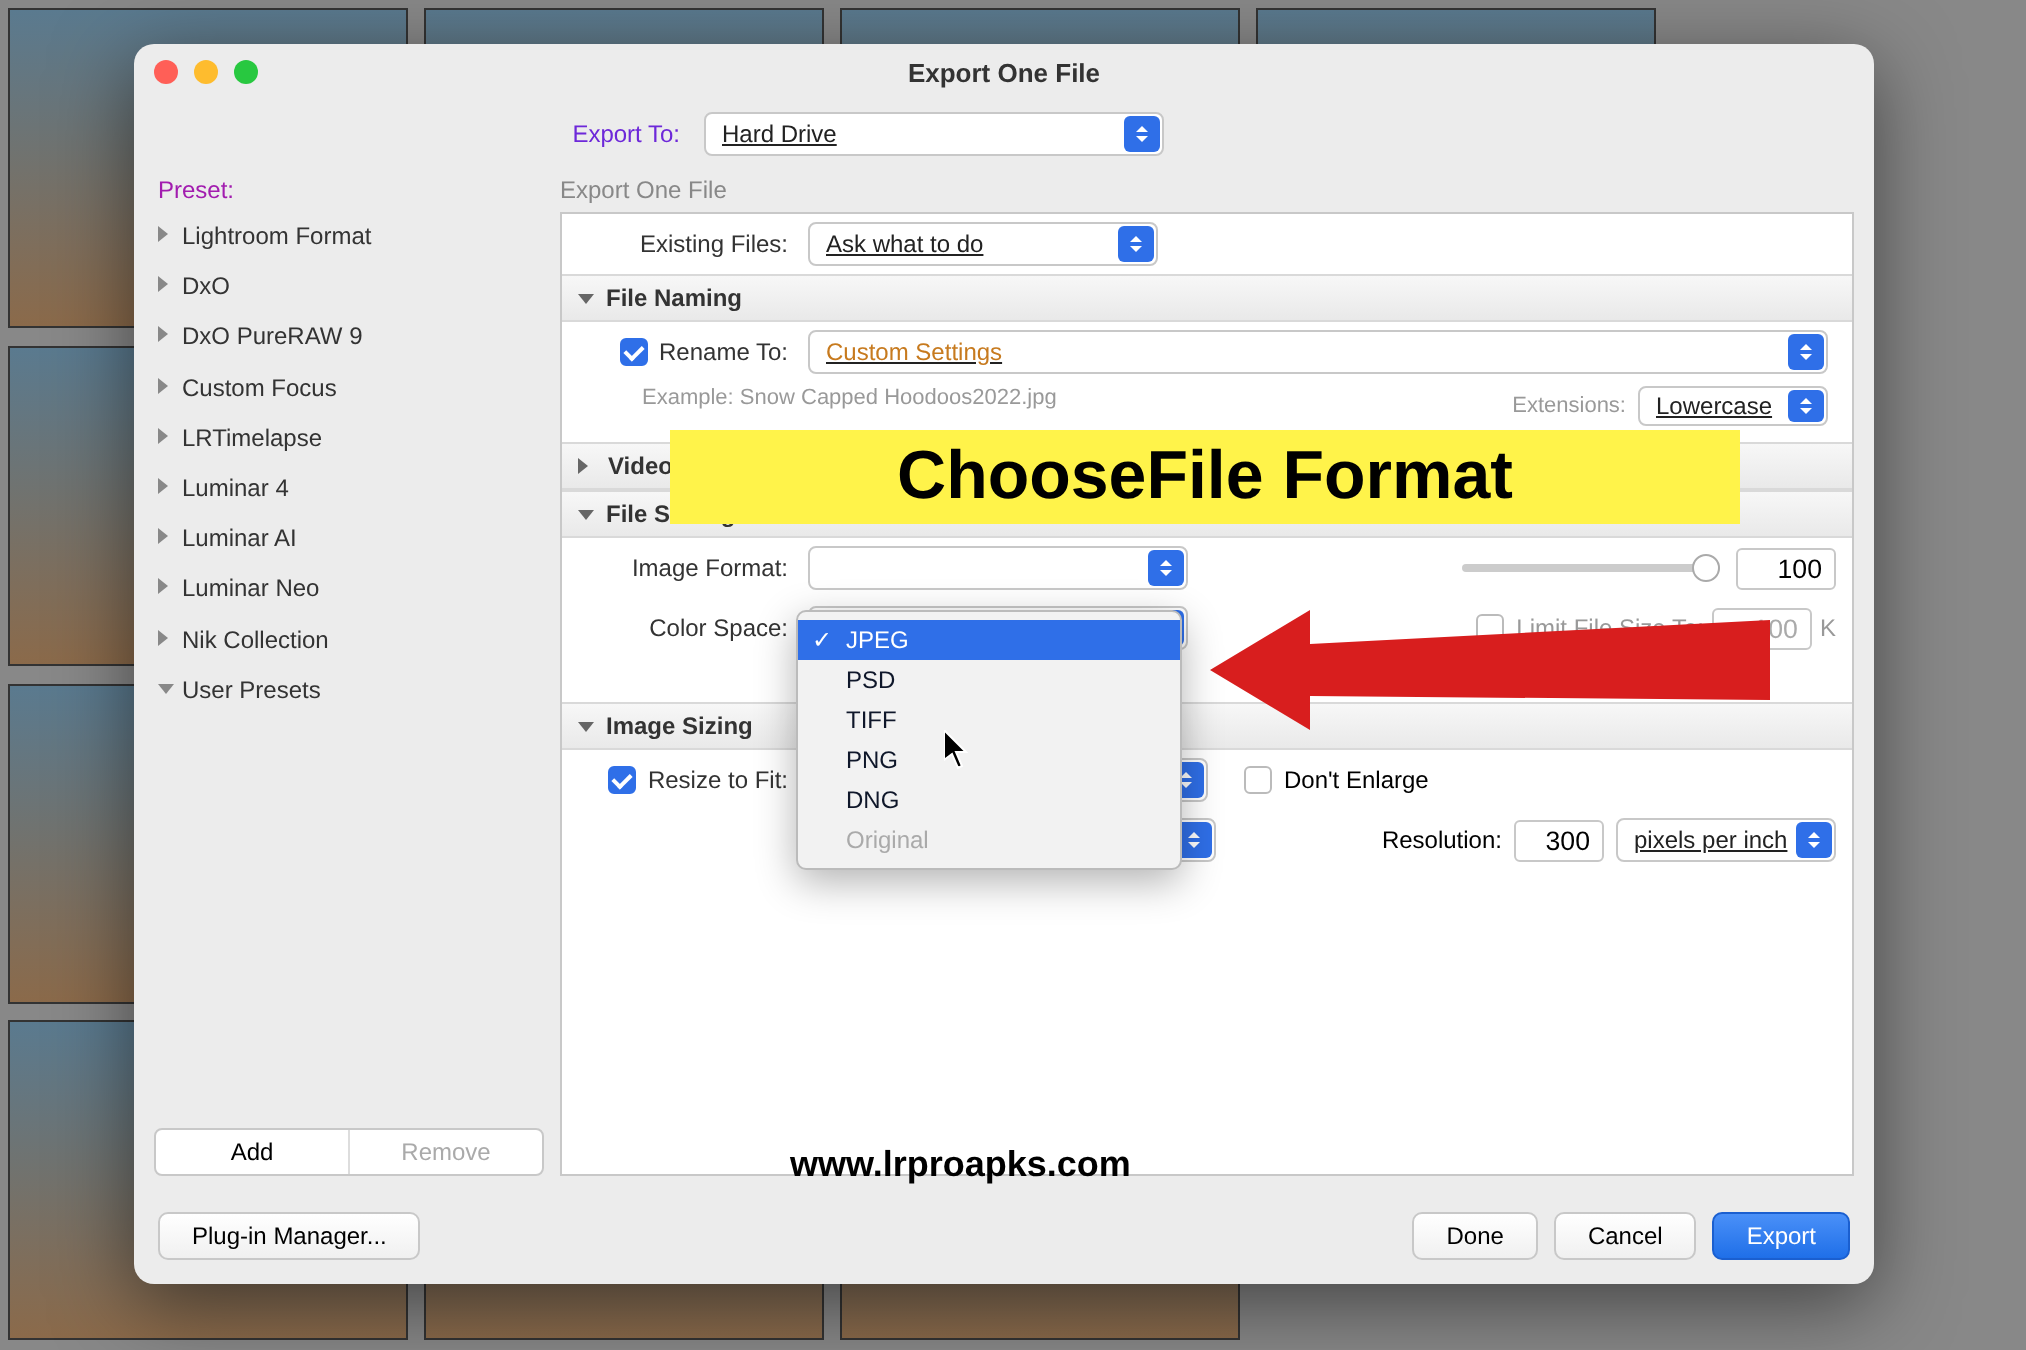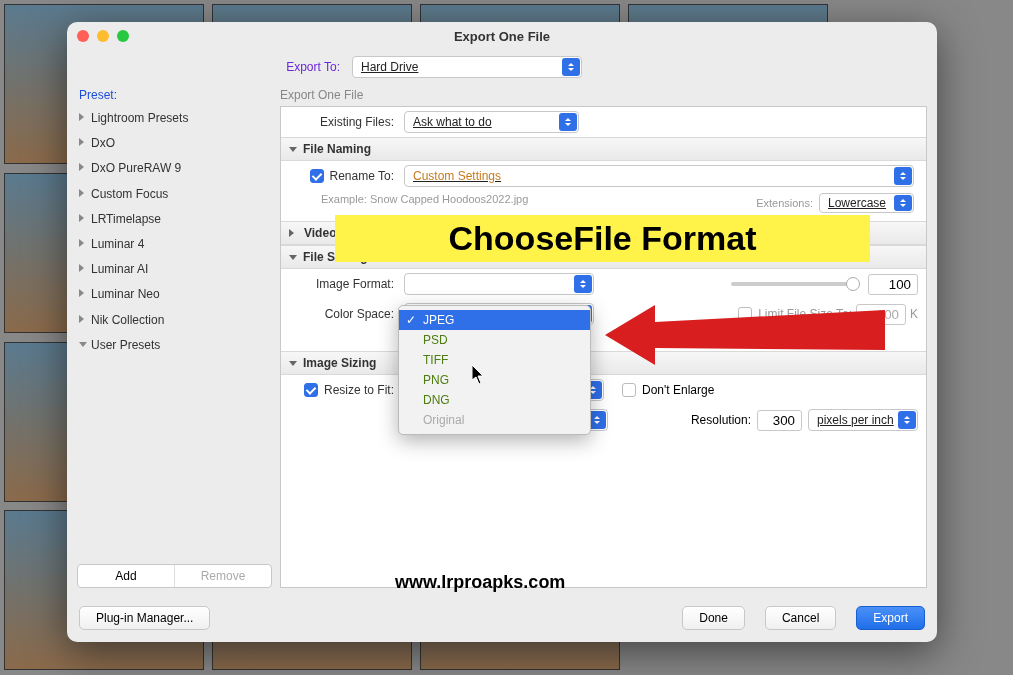--- a/index.html
+++ b/index.html
@@ -43,21 +43,21 @@
   background:#2f6fe8; border-radius:3px;
   display:flex; flex-direction:column; align-items:center; justify-content:center;
 }
 .popup-select .arrows::before, .popup-select .arrows::after {
   content:""; border-left:3px solid transparent; border-right:3px solid transparent;
 }
 .popup-select .arrows::before { border-bottom:3px solid #fff; margin-bottom:1px; }
 .popup-select .arrows::after { border-top:3px solid #fff; margin-top:1px; }
 .body { flex:1; display:flex; min-height:0; padding:0 10px 8px 10px; gap:8px; }
 .sidebar { width:195px; display:flex; flex-direction:column; }
-.sidebar .hdr { color:#1d4ed8; font-size:12px; margin-bottom:4px; padding-left:2px; }
+.sidebar .hdr { color:#a21caf; font-size:12px; margin-bottom:4px; padding-left:2px; }
 .preset-list { flex:1; overflow:auto; }
 .preset-item { padding:3px 4px 3px 14px; color:#333; position:relative; font-size:12px; line-height:1.6; }
 .preset-item::before {
   content:""; position:absolute; left:2px; top:7px;
   border-top:4px solid transparent; border-bottom:4px solid transparent; border-left:5px solid #888;
 }
 .preset-item.open::before {
   border-left:4px solid transparent; border-right:4px solid transparent; border-top:5px solid #888; border-bottom:none; top:9px;
 }
 .sidebar-btns { display:flex; border:1px solid #c8c8c8; border-radius:4px; background:#fff; margin-top:6px; }
@@ -77,28 +77,28 @@
 .tri.closed{border-top:4px solid transparent;border-bottom:4px solid transparent;border-left:5px solid #666;}
 .cb { width:14px; height:14px; border:1px solid #bbb; border-radius:3px; background:#fff; display:inline-flex; align-items:center; justify-content:center; margin-right:6px; }
 .cb.checked { background:#2f6fe8; border-color:#2f6fe8; }
 .cb.checked::after { content:""; width:4px; height:7px; border:solid #fff; border-width:0 2px 2px 0; transform:rotate(45deg); margin-top:-2px; }
 .orange { color:#c77a1e; }
 .wide-sel { flex:1; }
 .example-row { color:#999; padding:2px 12px 8px 40px; display:flex; justify-content:space-between; font-size:11px; }
 .slider { flex:1; height:4px; background:#ccc; border-radius:2px; position:relative; margin:0 8px; }
 .slider .thumb { position:absolute; right:0; top:-5px; width:14px; height:14px; background:#fff; border:1px solid #aaa; border-radius:50%; }
 .txt-input { border:1px solid #c8c8c8; border-radius:3px; padding:2px 6px; background:#fff; width:50px; text-align:right; }
-.footer { display:flex; align-items:center; padding:10px 12px 12px; gap:20px; }
+.footer { display:flex; align-items:center; padding:10px 12px 12px; gap:8px; }
 .btn { height:24px; padding:0 16px; border:1px solid #c8c8c8; border-radius:5px; background:linear-gradient(#fff,#f0f0f0); font-size:12px; }
 .btn.primary { background:linear-gradient(#4a90f8,#1f6fe8); color:#fff; border-color:#1a5fd0; }
 .dropdown-menu {
   position:absolute; background:#f2f2f2; border:1px solid #bbb; border-radius:5px;
   box-shadow:0 6px 20px rgba(0,0,0,.3); padding:4px 0; z-index:50; width:193px;
 }
-.dropdown-menu .item { padding:3px 12px 3px 24px; font-size:12px; color:#4d7c0f; position:relative; }
+.dropdown-menu .item { padding:3px 12px 3px 24px; font-size:12px; color:#0f172a; position:relative; }
 .dropdown-menu .item.sel { background:#2f6fe8; color:#fff; }
 .dropdown-menu .item.sel::before { content:"✓"; position:absolute; left:7px; }
 .dropdown-menu .item.dis { color:#aaa; }
 .cursor { position:absolute; z-index:60; width:14px; height:20px; }
 .cursor svg { width:14px; height:20px; }
 .overlay-hl {
   position:absolute; background:#fff34a; z-index:40;
   font-weight:800; font-size:34px; color:#000; padding:4px 8px;
   font-family: Arial, sans-serif;
 }
@@ -141,21 +141,21 @@
     <div class="popup-select" style="width:230px">
       <span>Hard Drive</span>
       <span class="arrows"></span>
     </div>
   </div>
 
   <div class="body">
     <div class="sidebar">
       <div class="hdr">Preset:</div>
       <div class="preset-list">
-        <div class="preset-item">Lightroom Presets</div>
+        <div class="preset-item">Lightroom Format</div>
         <div class="preset-item">DxO</div>
         <div class="preset-item">DxO PureRAW 9</div>
         <div class="preset-item">Custom Focus</div>
         <div class="preset-item">LRTimelapse</div>
         <div class="preset-item">Luminar 4</div>
         <div class="preset-item">Luminar AI</div>
         <div class="preset-item">Luminar Neo</div>
         <div class="preset-item">Nik Collection</div>
         <div class="preset-item open">User Presets</div>
       </div>

